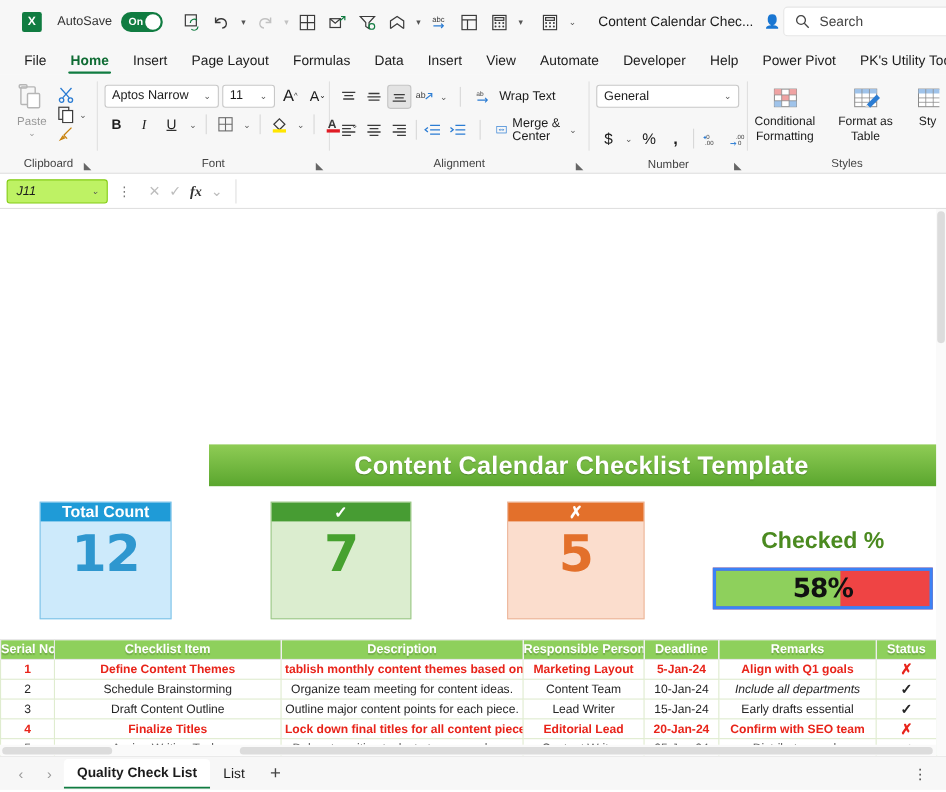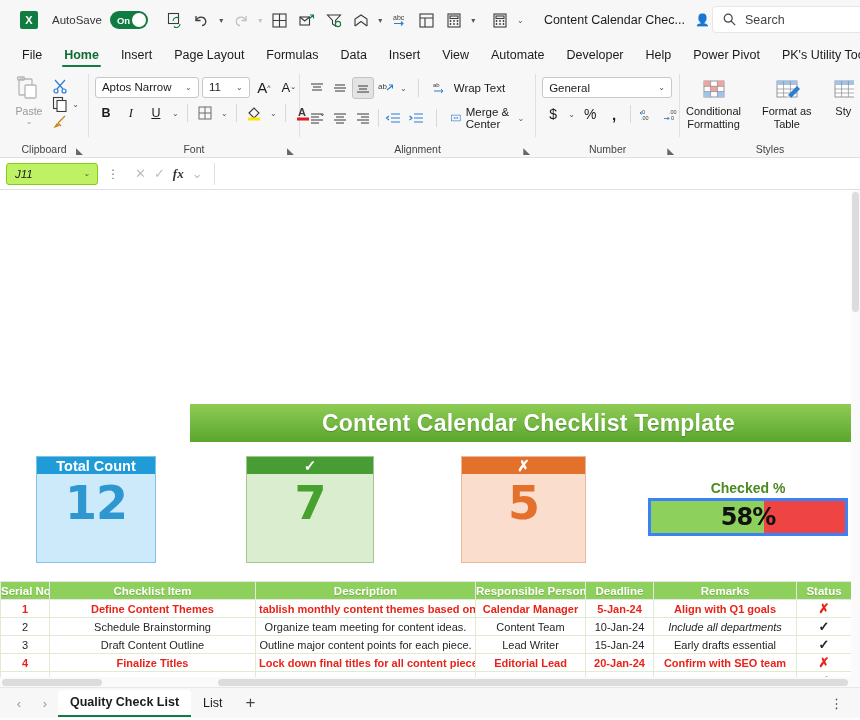--- a/index.html
+++ b/index.html
@@ -79,21 +79,21 @@
     font-size:12.5px;color:#1b1b1b;border-radius:3px;padding:0 2px;
   }
   .ibtn.active{background:#e3e3e3;border:1px solid #c4c4c4;}
   .vsep{width:1px;height:18px;background:#d8d8d8;margin:0 3px;}
 
   .alignrow{display:flex;align-items:center;gap:1px;margin-bottom:5px;}
   .wrap-btn{display:flex;align-items:center;gap:5px;font-size:11.5px;color:#1b1b1b;padding:2px 5px;border-radius:3px;}
 
   .numbox{
     width:130px;height:21px;border:1px solid #c8c8c8;background:#fff;border-radius:3px;display:flex;
-    align-items:center;justify-content:space-between;padding:0 4px 0 6px;font-size:11.5px;color:#1b1b1b;margin-bottom:5px;
+    align-items:center;justify-content:space-between;padding:0 4px 0 6px;font-size:11.5px;color:#1b1b1b;margin-bottom:17px;
   }
   .bigbtn{
     width:72px;display:flex;flex-direction:column;align-items:center;gap:2px;padding-top:3px;
     font-size:11px;color:#1b1b1b;text-align:center;line-height:13px;
   }
 
   
   .fbar{height:32px;background:#fff;display:flex;align-items:center;padding:0 6px;gap:4px;border-bottom:1px solid #e0e0e0;}
   .namebox{
     width:92px;height:22px;border:1px solid #84cc16;border-radius:3px;background:#bef264;display:flex;
@@ -128,21 +128,21 @@
 
   #card-done{left:246px;top:266px;width:128px;height:107px;border-color:#9ec98a;background:#dbedcf;}
   #card-done .card-head{background:#479c33;font-size:15px;}
   #card-done .card-val{color:#46a12f;}
 
   #card-pend{left:461px;top:266px;width:125px;height:107px;border-color:#edb79b;background:#fbddcd;}
   #card-pend .card-head{background:#e3702b;font-size:15px;}
   #card-pend .card-val{color:#e3702b;}
 
   .pct-wrap{position:absolute;left:648px;top:290px;width:200px;}
-  .pct-label{text-align:center;font-size:14px;font-weight:bold;color:#4b8a20;margin-bottom:2px;}
+  .pct-label{text-align:center;font-size:21px;font-weight:bold;color:#4b8a20;margin-bottom:12px;}
   .pct-bar{height:38px;border:3px solid #3b82f6;background:#ef4444;position:relative;display:flex;align-items:center;}
   .pct-fill{position:absolute;left:0;top:0;bottom:0;background:#8ed05c;}
   .pct-txt{position:relative;width:100%;text-align:center;font-size:24px;font-weight:bold;color:#111;
     font-family:"DejaVu Sans",sans-serif;letter-spacing:-1px;}
 
   
   table.grid{
     position:absolute;left:0;top:391px;width:851px;border-collapse:collapse;
     table-layout:fixed;font-size:11px;
   }
@@ -598,21 +598,21 @@
         <th>Deadline</th>
         <th>Remarks</th>
         <th>Status</th>
       </tr>
     </thead>
     <tbody id="tbody">
         <tr class="hl">
           <td>1</td>
           <td style="text-align: center;">Define Content Themes</td>
           <td style="text-align: center;">tablish monthly content themes based on strateg</td>
-          <td style="text-align: center;">Calendar Manager</td>
+          <td style="text-align: center;">Marketing Layout</td>
           <td>5-Jan-24</td>
           <td style="text-align: center;">Align with Q1 goals</td>
           <td class="st-no">✗</td>
         </tr>
         <tr>
           <td>2</td>
           <td style="text-align: center;">Schedule Brainstorming</td>
           <td style="text-align: center;">Organize team meeting for content ideas.</td>
           <td style="text-align: center;">Content Team</td>
           <td>10-Jan-24</td>

